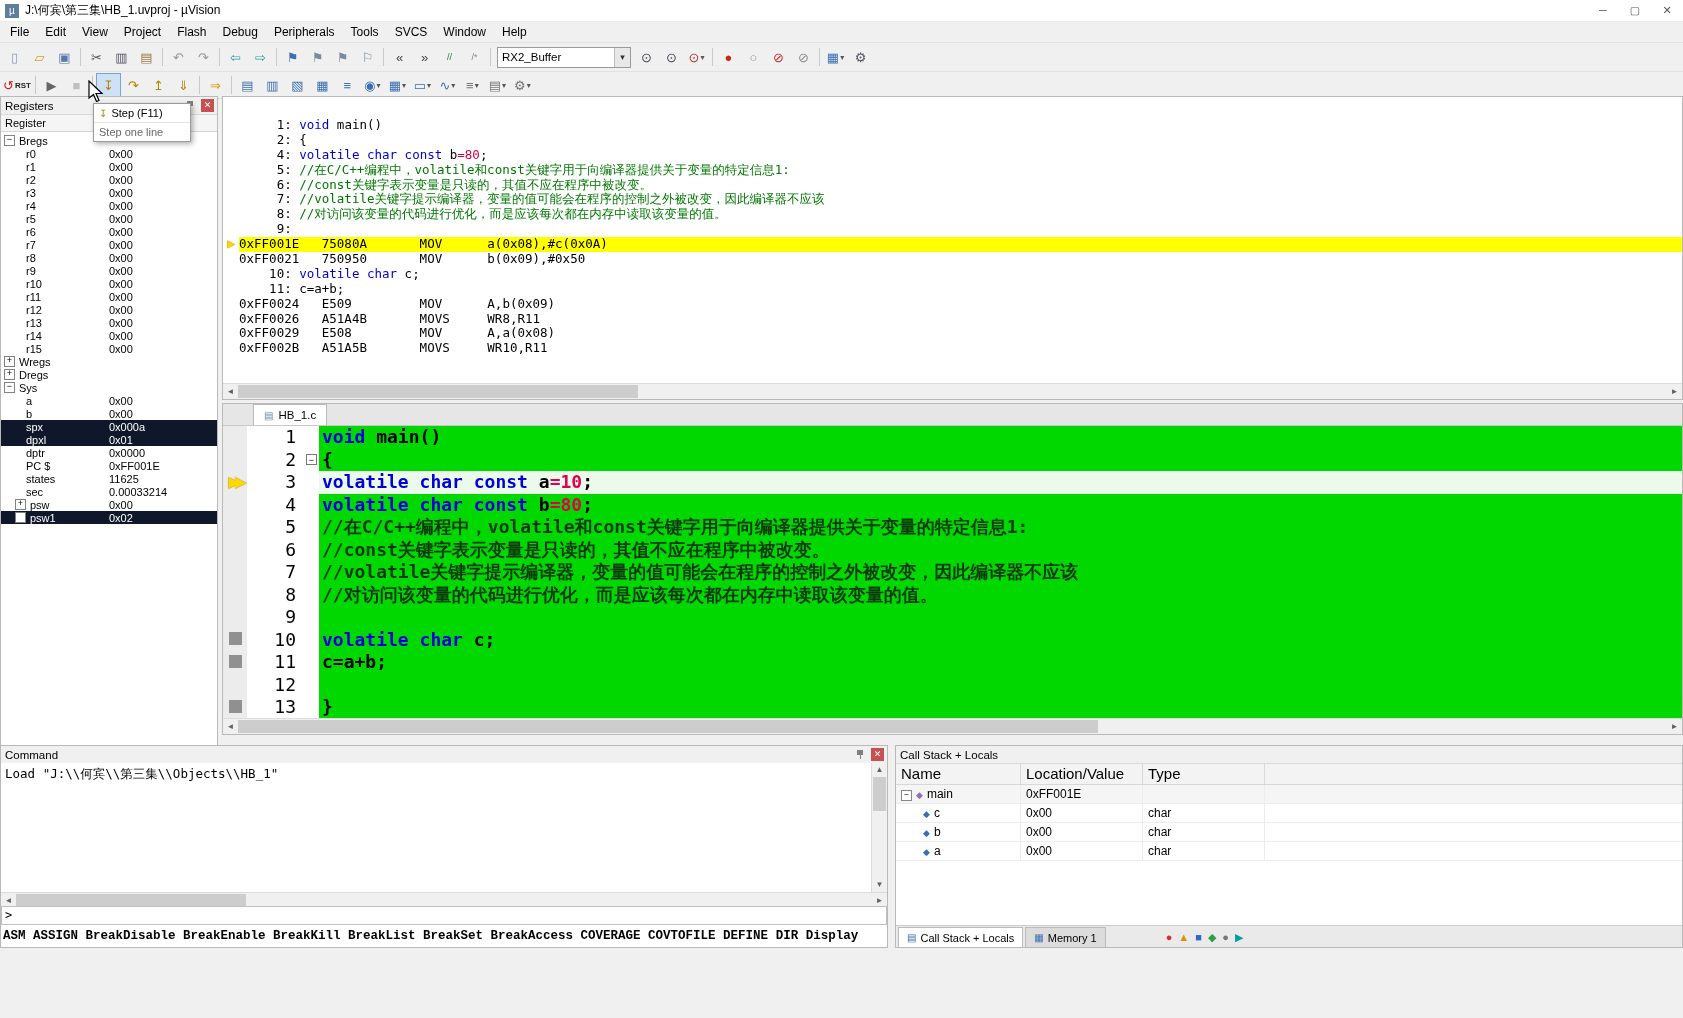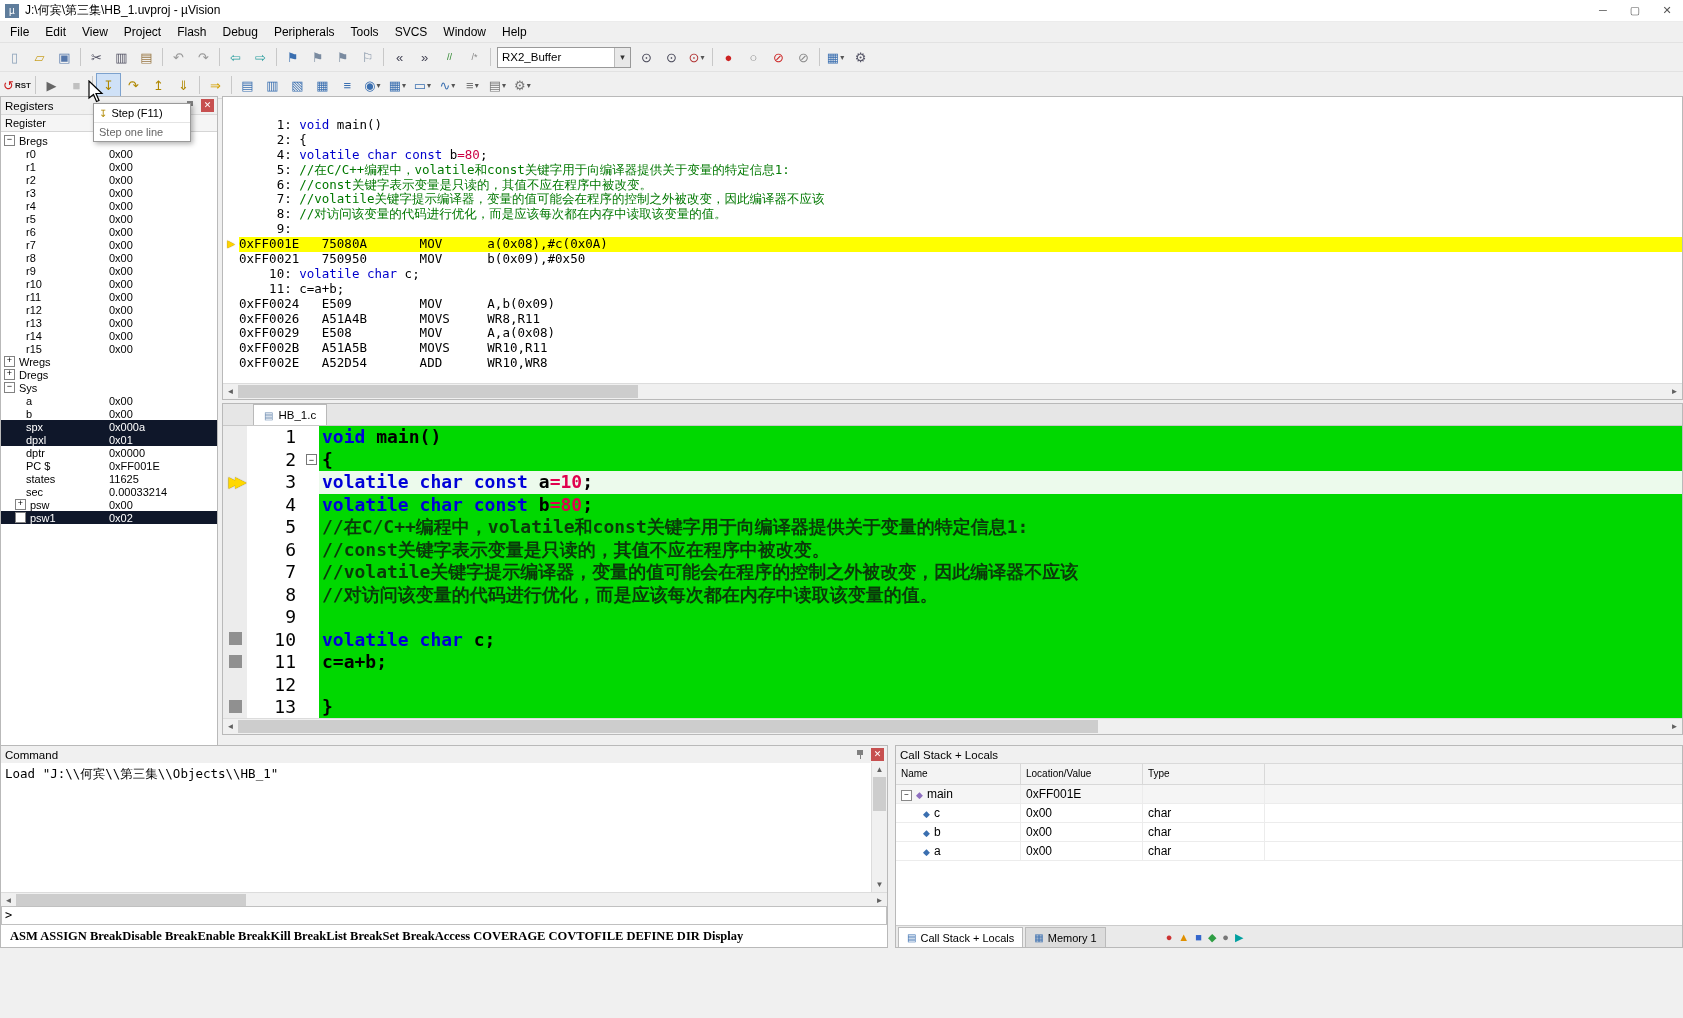--- a/index.html
+++ b/index.html
@@ -91,25 +91,25 @@
   .ed-code .tk-n{color:#e0004f}
   .ed-code .tk-c{color:#0a3a0a}
   .ed-code .tk-p{color:#000}
 
   
   #command-panel{left:0;top:745px;width:888px;height:203px}
   .cmd-output{position:absolute;top:17px;left:0;right:0;height:129px;background:#fff;font-family:"DejaVu Sans Mono",monospace;font-size:12.5px;padding:3px 4px;box-sizing:border-box;white-space:pre}
   #cmd-vscroll{top:17px;right:0;height:129px}
   .cmd-hscroll{position:absolute;top:146px;left:0;right:0;height:14px;background:#f0f0f0;border-top:1px solid #dcdcdc;display:flex;align-items:center}
   .cmd-input{position:absolute;top:160px;left:0;right:0;height:19px;background:#fff;border:1px solid #c0c0c0;font-family:"DejaVu Sans Mono",monospace;font-size:12px;line-height:17px;padding-left:3px;box-sizing:border-box}
-  .cmd-hints{position:absolute;top:179px;left:0;right:0;height:22px;background:#fff;font-family:Liberation Serif, serif;font-size:12.5px;font-weight:bold;line-height:22px;padding-left:9px;white-space:nowrap;overflow:hidden}
+  .cmd-hints{position:absolute;top:179px;left:0;right:0;height:22px;background:#fff;font-family:Liberation Mono, monospace;font-size:12.5px;font-weight:bold;line-height:22px;padding-left:2px;white-space:nowrap;overflow:hidden}
 
   
   #callstack-panel{left:895px;top:745px;width:788px;height:203px}
-  .cs-head{display:flex;height:20px;background:#f3f3f3;border-bottom:1px solid #d8d8d8;font-size:10px;align-items:flex-end}
+  .cs-head{display:flex;height:20px;background:#f3f3f3;border-bottom:1px solid #d8d8d8;font-size:15px;align-items:flex-end}
   .cs-cell{box-sizing:border-box;padding-left:5px;overflow:hidden;white-space:nowrap}
   .cs-head .cs-cell{border-right:1px solid #d8d8d8;line-height:20px}
   .c-name{width:125px;flex:none}
   .c-val{width:122px;flex:none}
   .c-type{width:122px;flex:none}
   .c-fill{flex:1;border-right:none!important}
   .cs-row{display:flex;height:19px;font-size:12px}
   .cs-row .cs-cell{border-right:1px solid #ececec;border-bottom:1px solid #ececec;line-height:19px}
   .cs-row.root{background:#f5f5f5}
   .cs-exp{display:inline-block;width:9px;height:9px;border:1px solid #888;background:#fff;font-size:8px;line-height:7px;text-align:center;margin-right:4px;vertical-align:1px}
@@ -501,21 +501,20 @@
       <div class="dis-line"><span class="dis-margin"></span><span class="dis-text"><span class="tk-p">     8: </span><span class="tk-c">//对访问该变量的代码进行优化，而是应该每次都在内存中读取该变量的值。</span></span></div>
       <div class="dis-line"><span class="dis-margin"></span><span class="dis-text"><span class="tk-p">     9:</span></span></div>
       <div class="dis-line cur"><span class="dis-margin">▶</span><span class="dis-text"><span class="tk-p">0xFF001E   75080A       MOV      a(0x08),#c(0x0A)</span></span></div>
       <div class="dis-line"><span class="dis-margin"></span><span class="dis-text"><span class="tk-p">0xFF0021   750950       MOV      b(0x09),#0x50</span></span></div>
       <div class="dis-line"><span class="dis-margin"></span><span class="dis-text"><span class="tk-p">    10: </span><span class="tk-k">volatile</span><span class="tk-p"> </span><span class="tk-k">char</span><span class="tk-p"> c;</span></span></div>
       <div class="dis-line"><span class="dis-margin"></span><span class="dis-text"><span class="tk-p">    11: c=a+b;</span></span></div>
       <div class="dis-line"><span class="dis-margin"></span><span class="dis-text"><span class="tk-p">0xFF0024   E509         MOV      A,b(0x09)</span></span></div>
       <div class="dis-line"><span class="dis-margin"></span><span class="dis-text"><span class="tk-p">0xFF0026   A51A4B       MOVS     WR8,R11</span></span></div>
       <div class="dis-line"><span class="dis-margin"></span><span class="dis-text"><span class="tk-p">0xFF0029   E508         MOV      A,a(0x08)</span></span></div>
       <div class="dis-line"><span class="dis-margin"></span><span class="dis-text"><span class="tk-p">0xFF002B   A51A5B       MOVS     WR10,R11</span></span></div>
-      <div class="dis-line"><span class="dis-margin"></span><span class="dis-text"><span class="tk-p">0xFF002E   A52D54       ADD      WR10,WR8</span></span></div>
     </div>
   <div class="hscroll">
     <span class="sb-btn">◄</span>
     <span class="sb-track">
         <span class="sb-thumb" style="left:0;width:400px"></span>
       </span>
     <span class="sb-btn">►</span>
   </div>
 </div>
 

